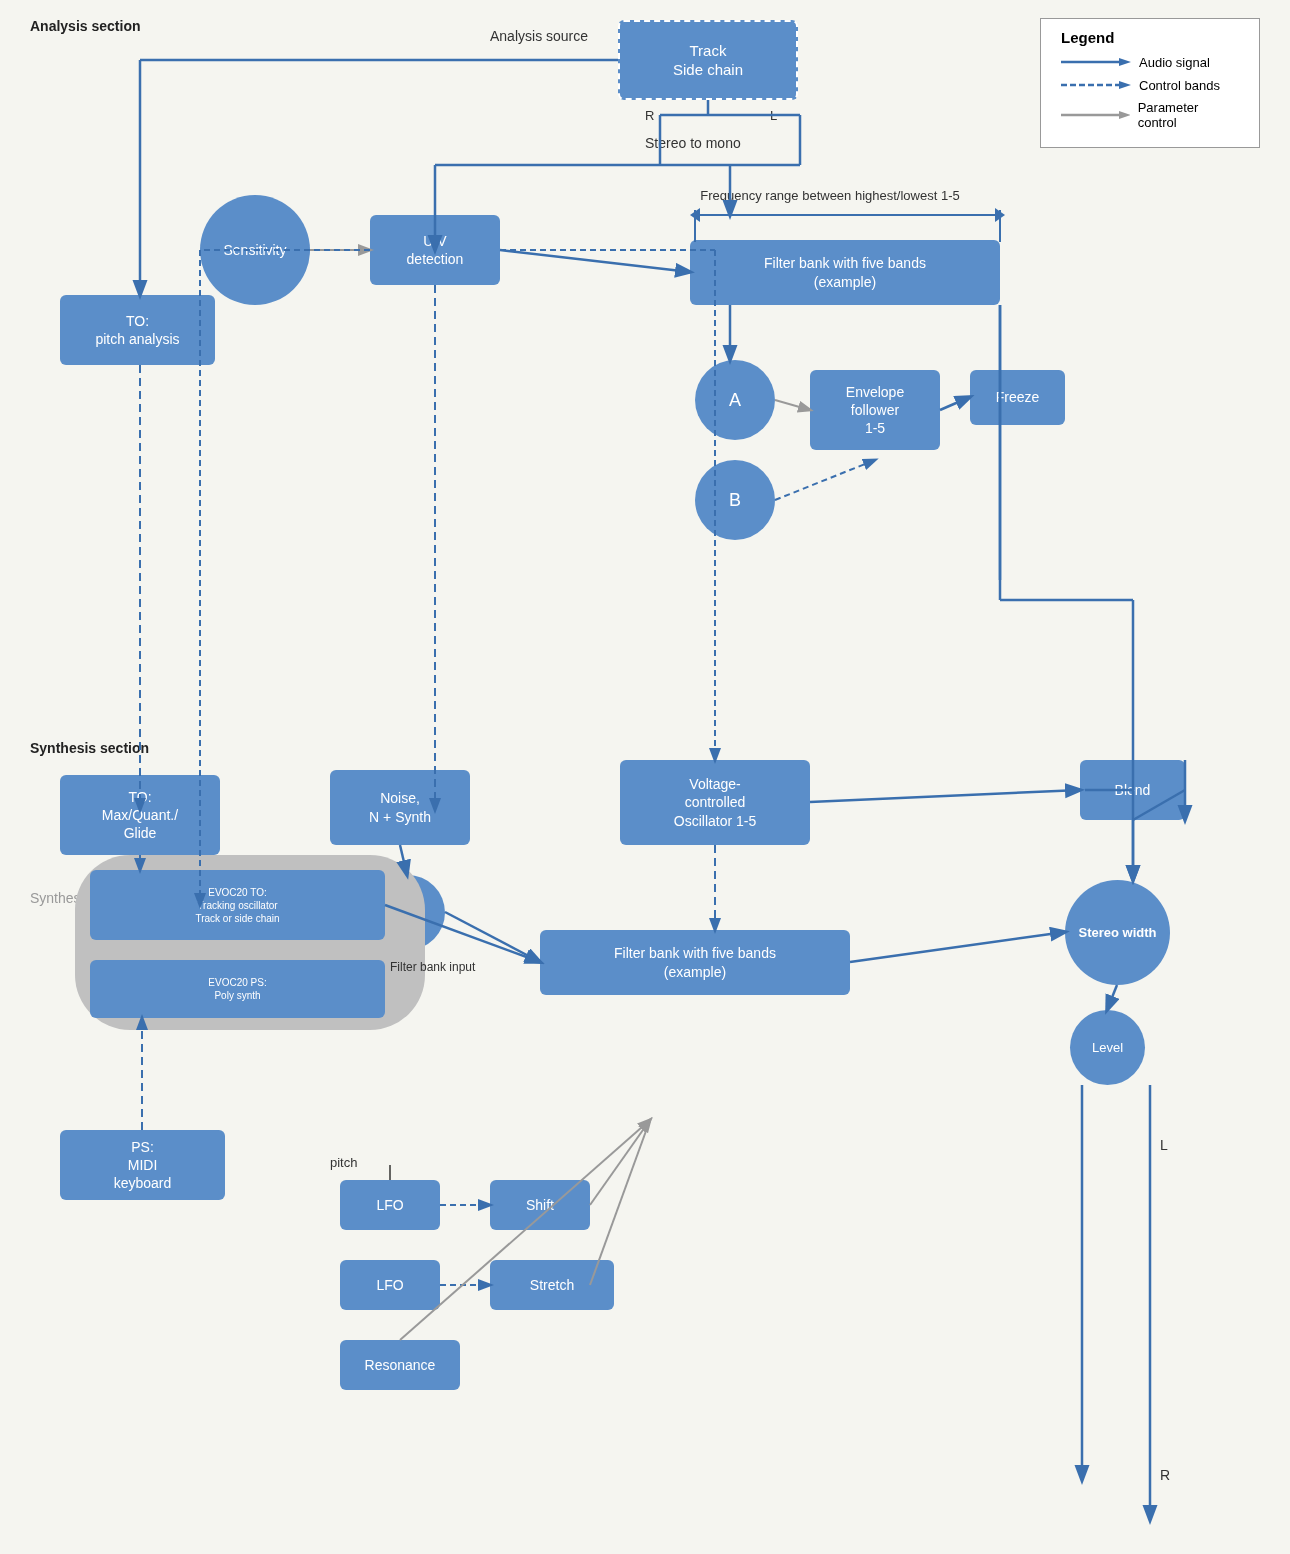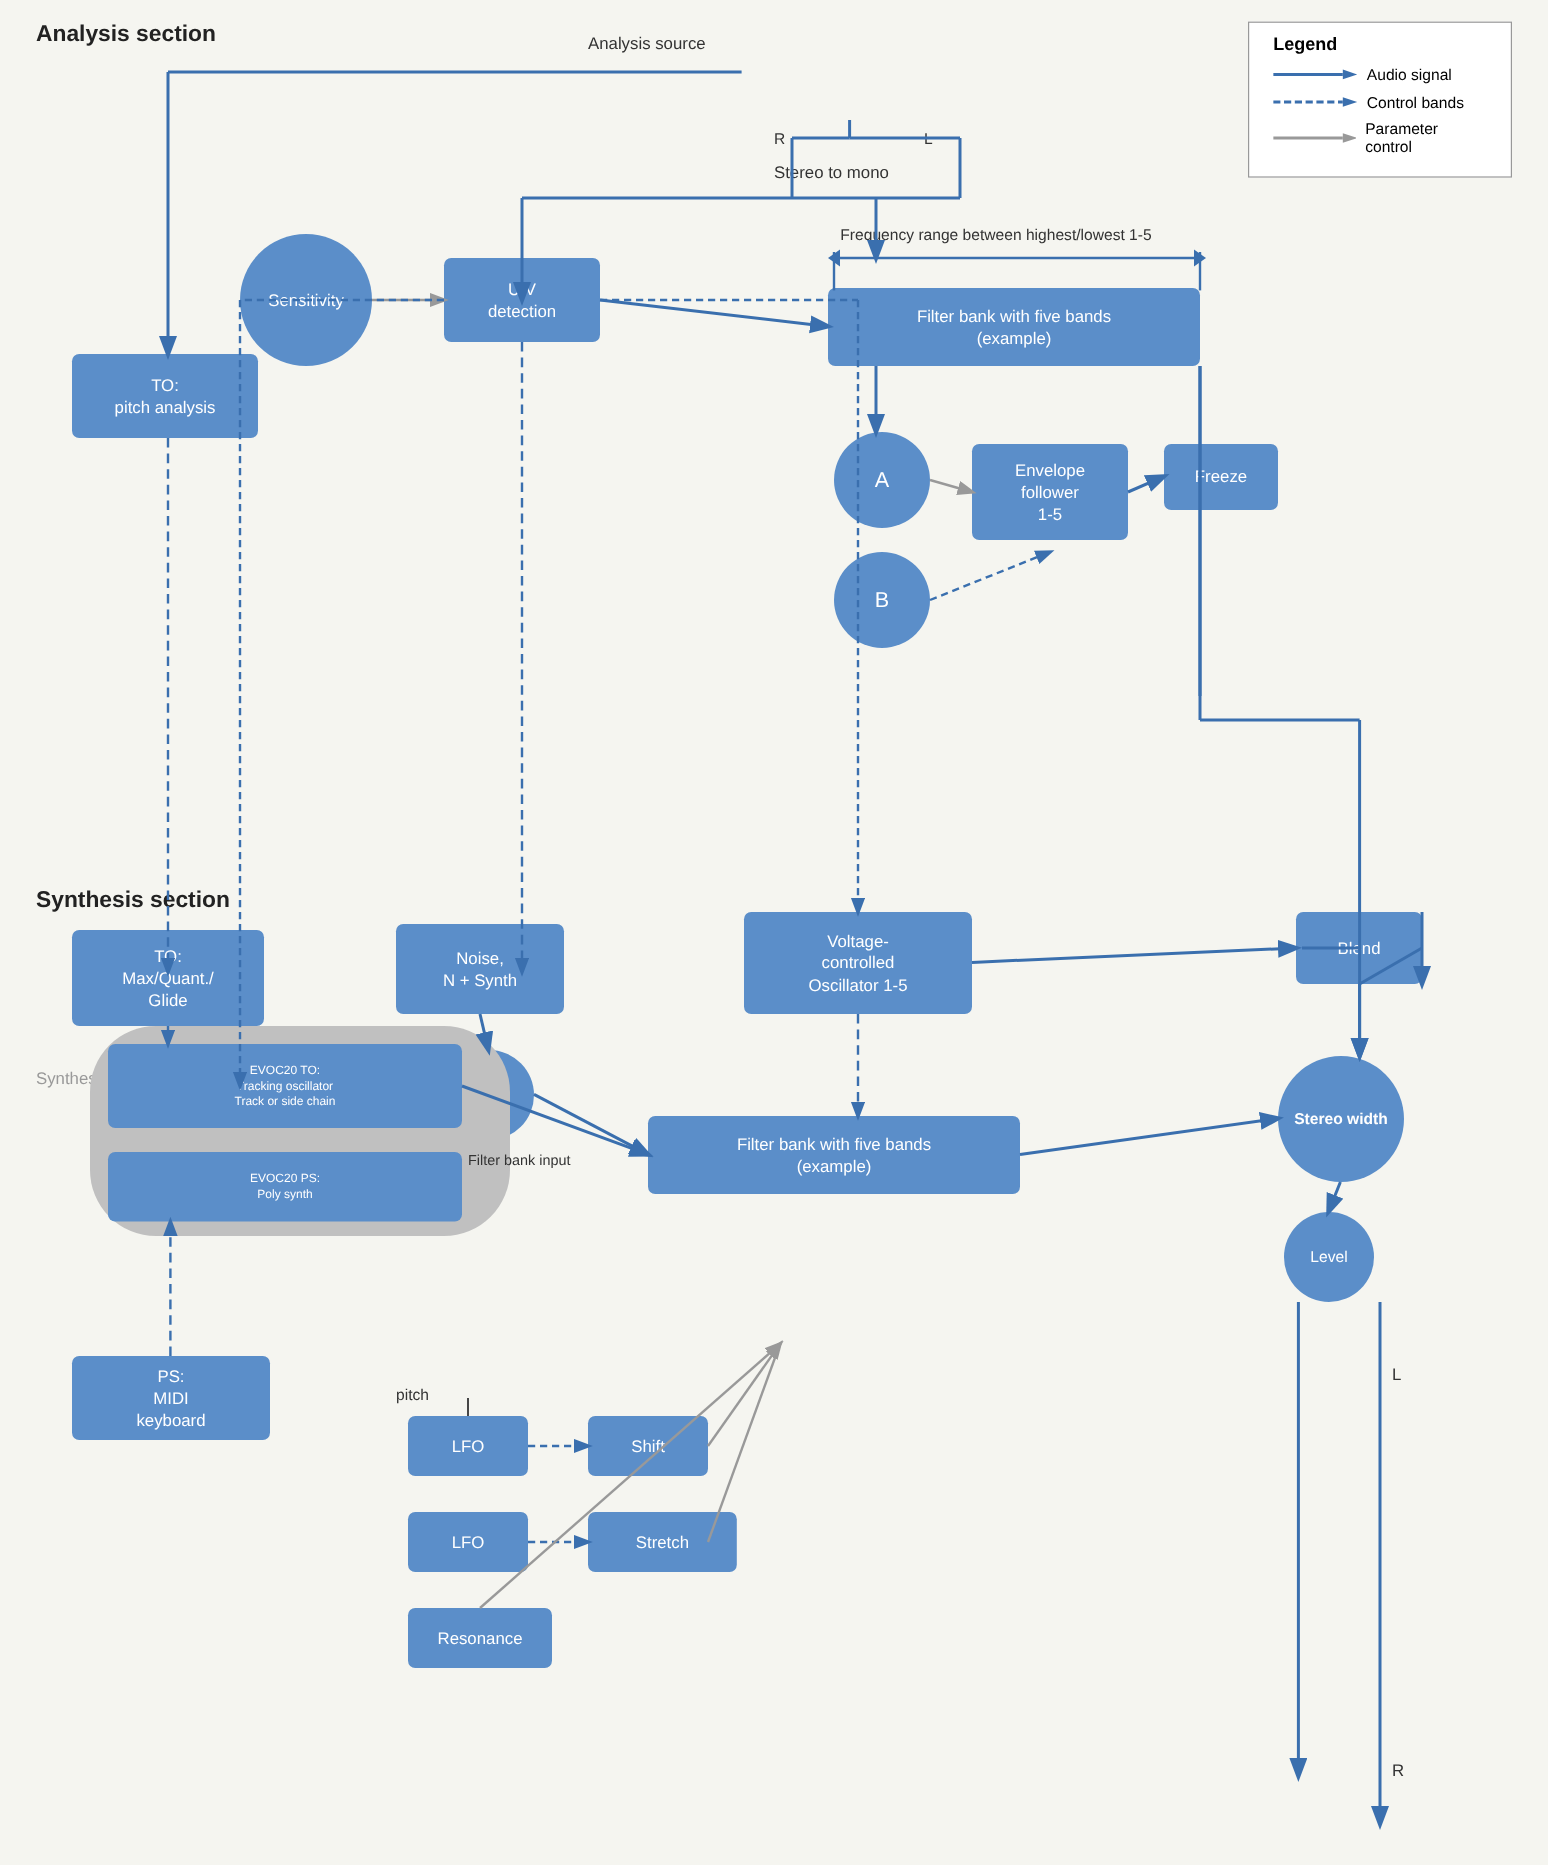--- a/index.html
+++ b/index.html
@@ -10,21 +10,21 @@
       height: 1554px;
       overflow: hidden;
       position: relative;
     }
     .diagram-container {
       width: 1290px;
       height: 1554px;
       position: relative;
     }
     .section-label {
-      font-size: 19px;
+      font-size: 14px;
       font-weight: bold;
       color: #222;
     }
     .box {
       background: #5b8ec9;
       color: white;
       border-radius: 6px;
       display: flex;
       align-items: center;
       justify-content: center;
@@ -110,20 +110,24 @@
       <span>Parameter control</span>
     </div>
   </div>
 
   <div class="section-label" style="position:absolute;top:18px;left:30px;">Analysis section</div>
   <div class="section-label" style="position:absolute;top:740px;left:30px;">Synthesis section</div>
 
   <div class="label-text" style="top:28px;left:490px;font-size:14px;">Analysis
 source</div>
 
+  <div class="box" style="top:20px;left:618px;width:180px;height:80px;font-size:15px;border:2.5px dashed #fff;">
+    <span style="white-space:pre-line;">Track
+Side chain</span>
+  </div>
 
   <div class="label-text" style="top:108px;left:645px;">R</div>
   <div class="label-text" style="top:108px;left:770px;">L</div>
   <div class="label-text" style="top:135px;left:645px;font-size:14px;">Stereo to mono</div>
 
   <div class="circle" style="top:195px;left:200px;width:110px;height:110px;font-size:14px;">
     <span>Sensitivity</span>
   </div>
 
   <div class="box" style="top:215px;left:370px;width:130px;height:70px;">

